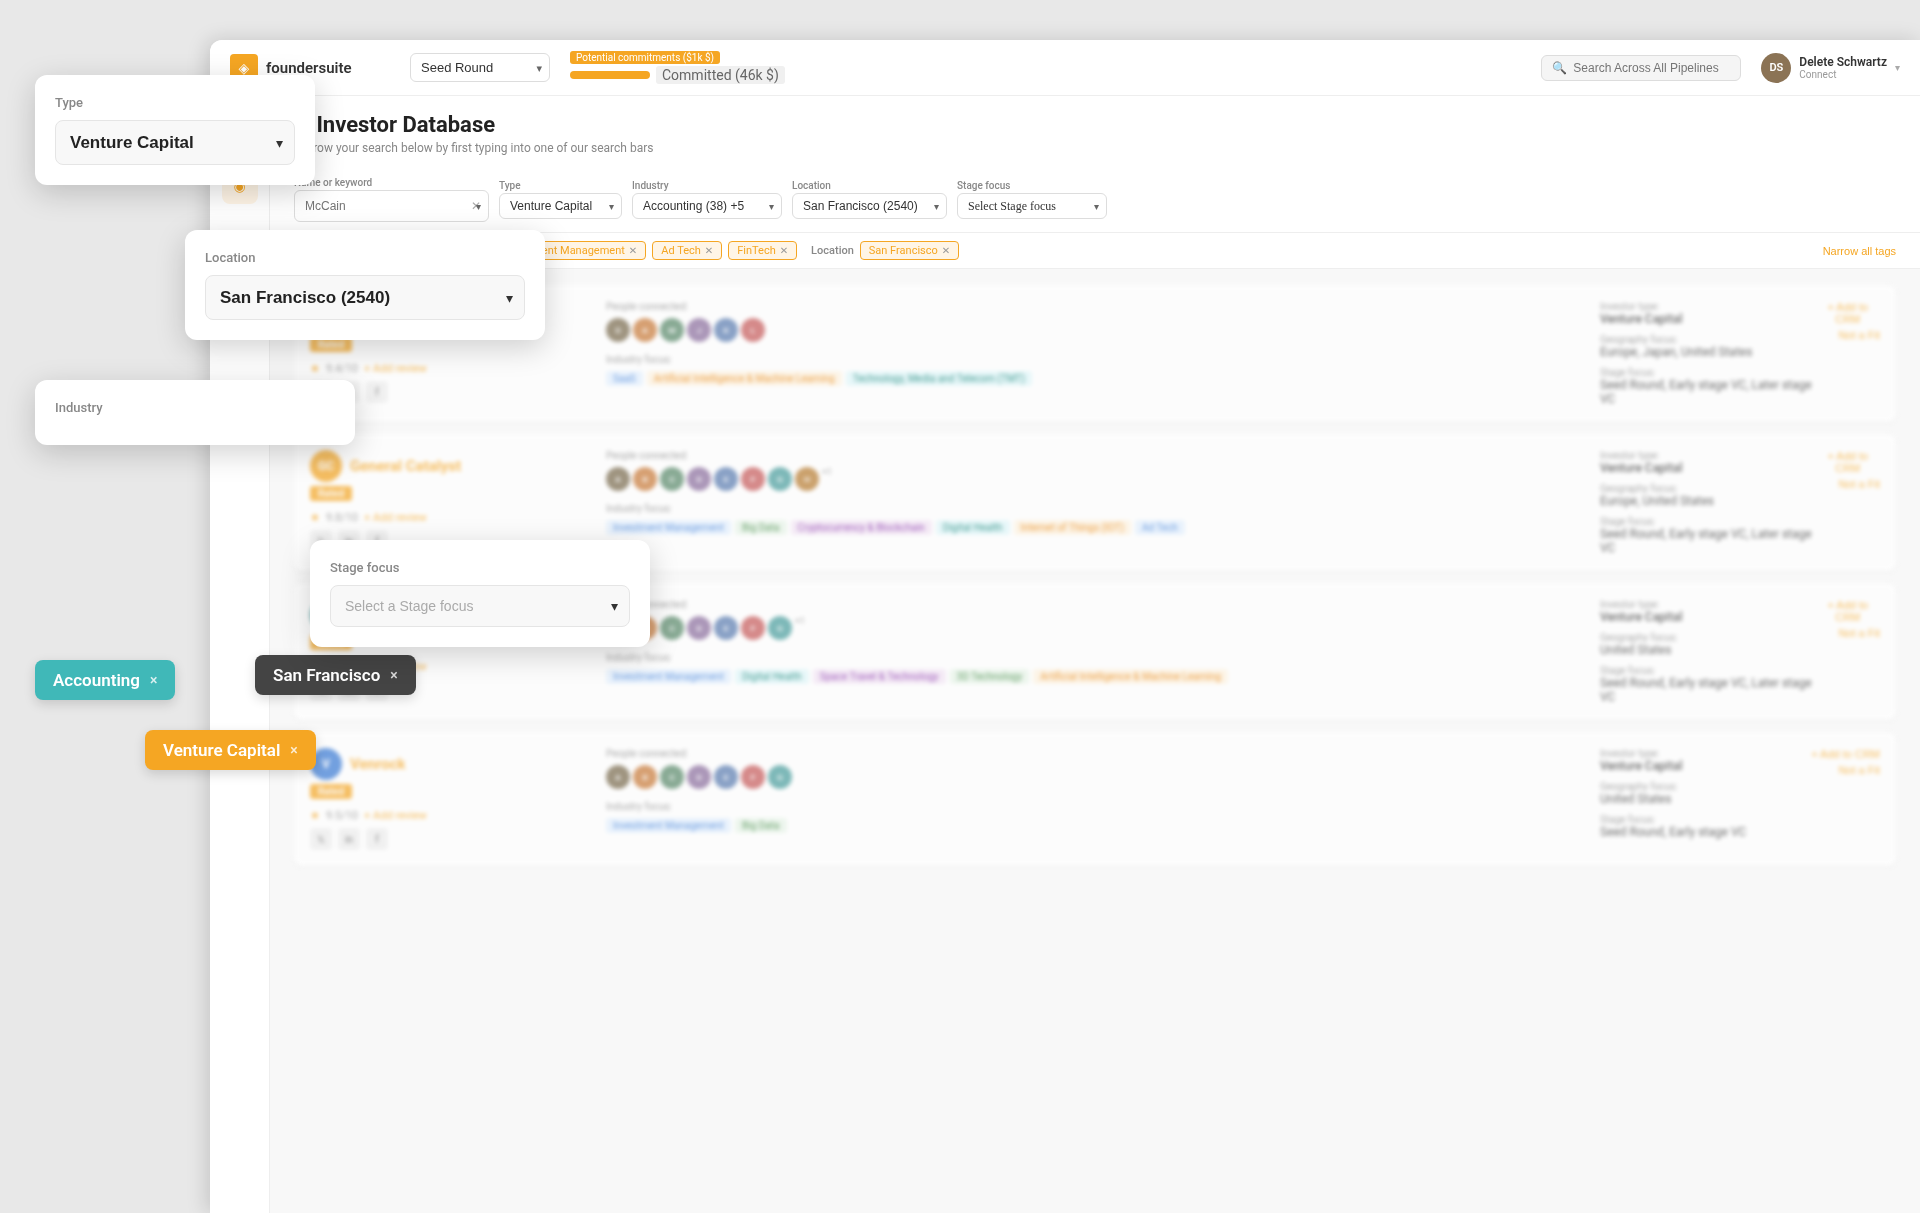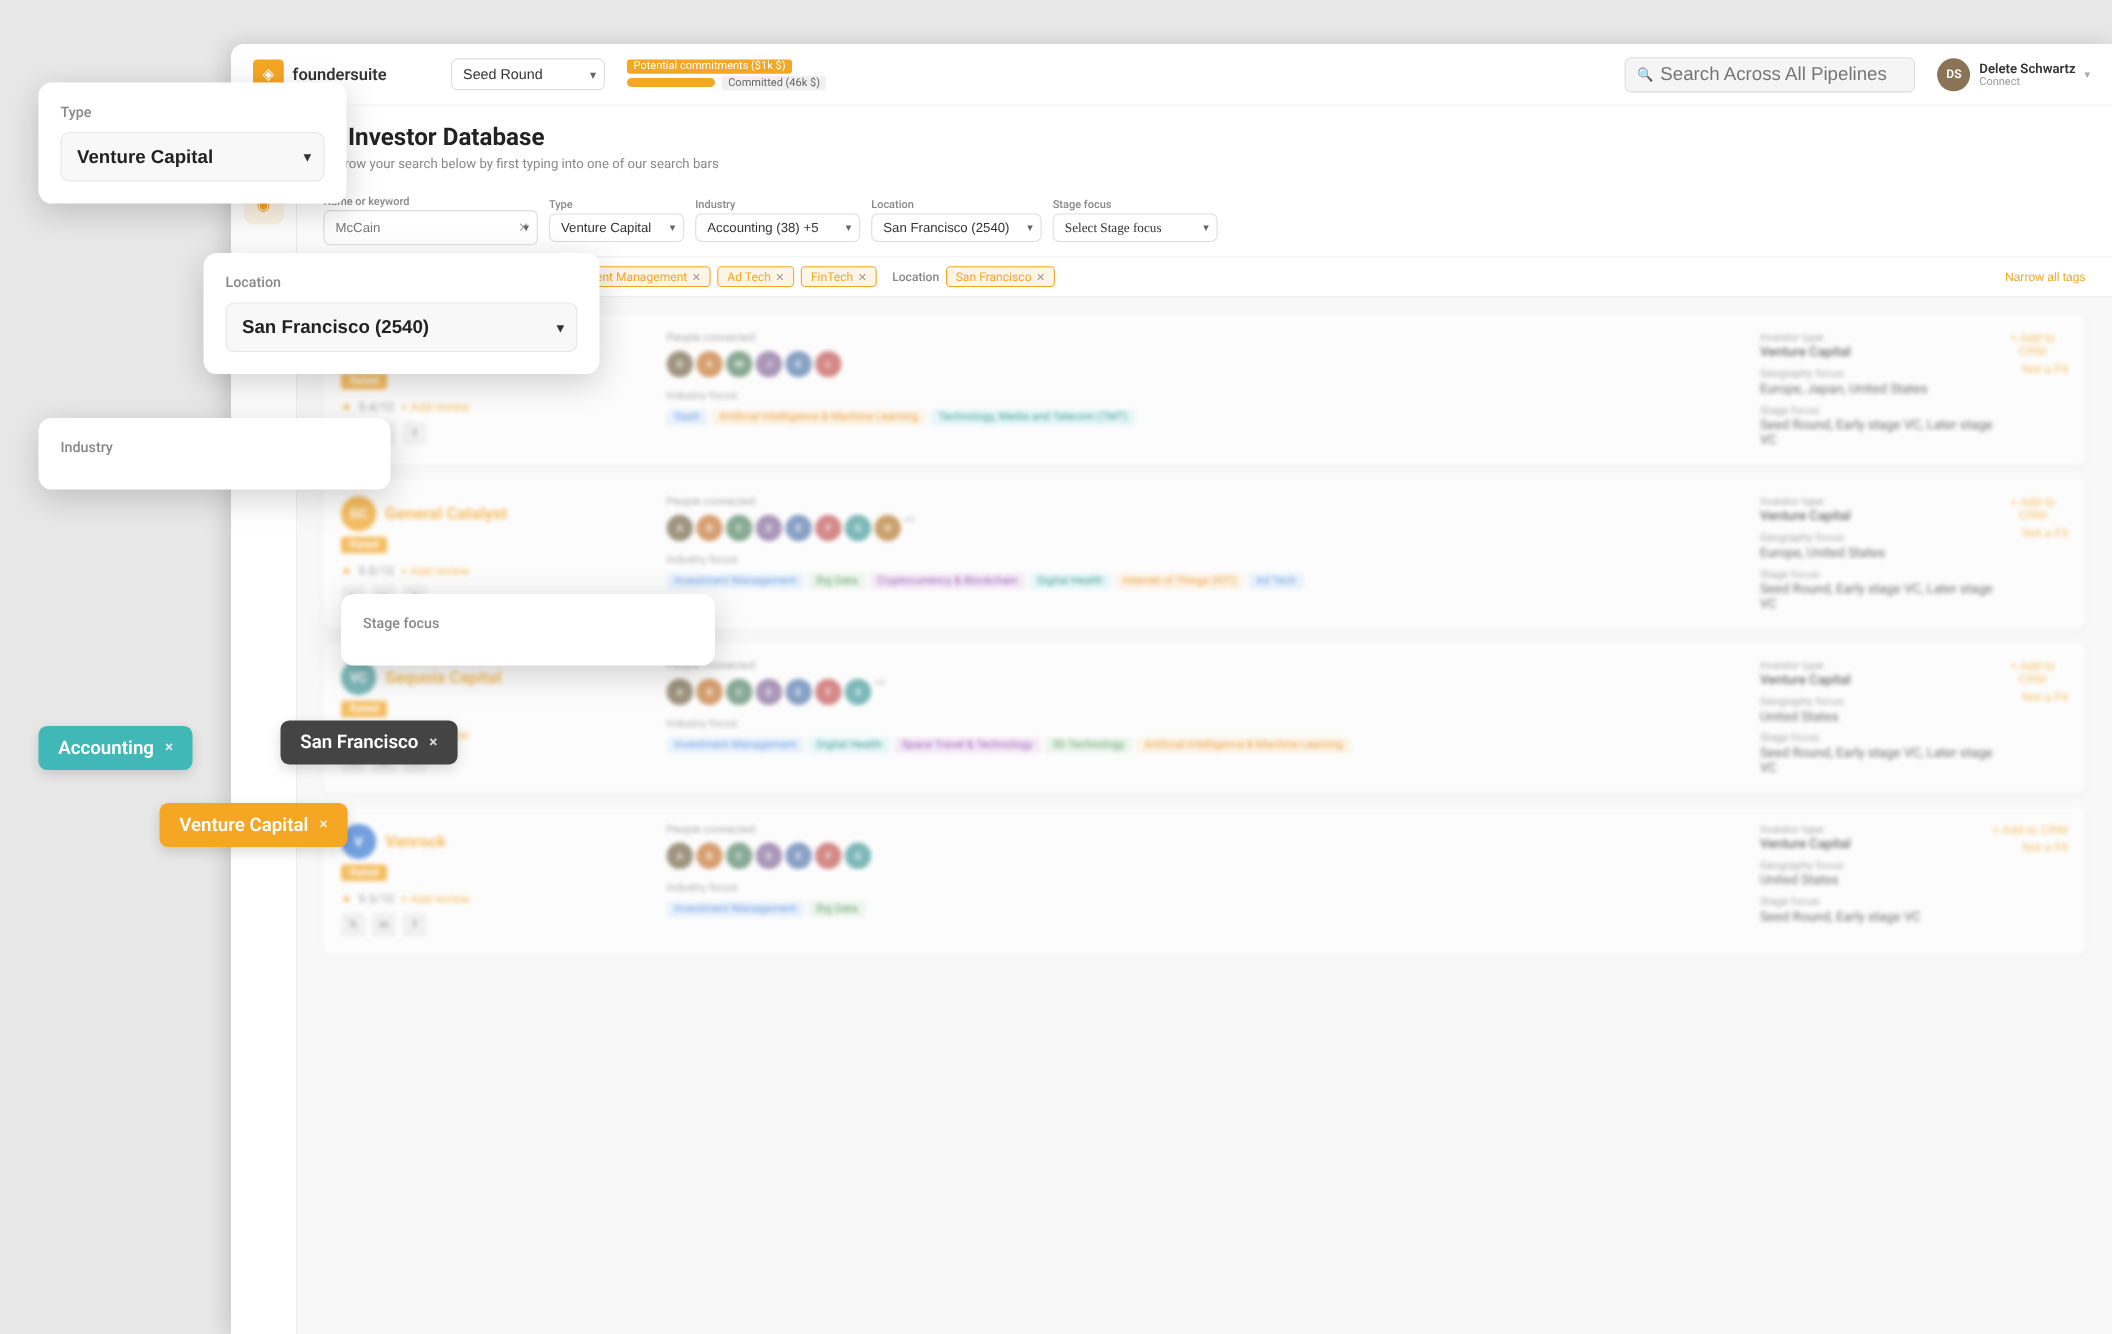--- a/index.html
+++ b/index.html
@@ -116,21 +116,21 @@
       border-radius: 4px;
     }
 
     .bar-orange { background: #f5a623; width: 80px; }
 
     .metric-label-committed {
       background: #f0f0f0;
       color: #666;
       padding: 1px 6px;
       border-radius: 3px;
-      font-size: 10px;
+      font-size: 14px;
       white-space: nowrap;
       text-align: right;
     }
 
     .search-bar {
       margin-left: auto;
       display: flex;
       align-items: center;
       background: #f5f5f5;
       border: 1px solid #ddd;
@@ -141,21 +141,21 @@
     }
 
     .search-icon {
       color: #999;
       font-size: 12px;
     }
 
     .search-input {
       border: none;
       background: transparent;
-      font-size: 17px;
+      font-size: 12px;
       color: #4c1d95;
       outline: none;
       width: 100%;
     }
 
     .user-area {
       display: flex;
       align-items: center;
       gap: 8px;
       cursor: pointer;
@@ -1052,20 +1052,25 @@
     </select>
   </div>
 </div>
 
 <div class="dropdown-industry">
   <div class="dropdown-label">Industry</div>
 </div>
 
 <div class="dropdown-stage">
   <div class="dropdown-label">Stage focus</div>
+  <div class="dropdown-select-wrap">
+    <select class="stage-select">
+      <option>Select a Stage focus</option>
+    </select>
+  </div>
 </div>
 
 <div class="chip-accounting">
   <span>Accounting</span>
   <span class="chip-x">×</span>
 </div>
 
 <div class="chip-sf">
   <span>San Francisco</span>
   <span class="chip-x">×</span>

